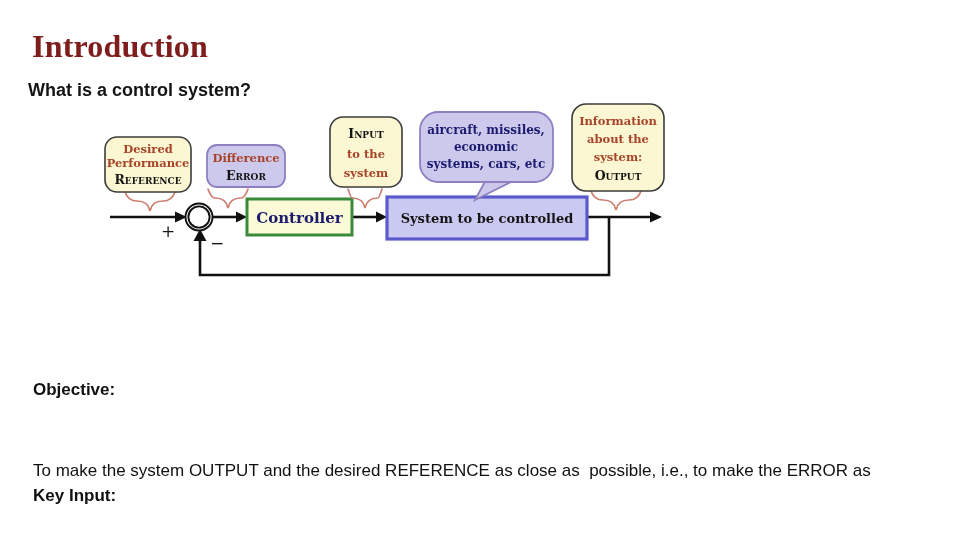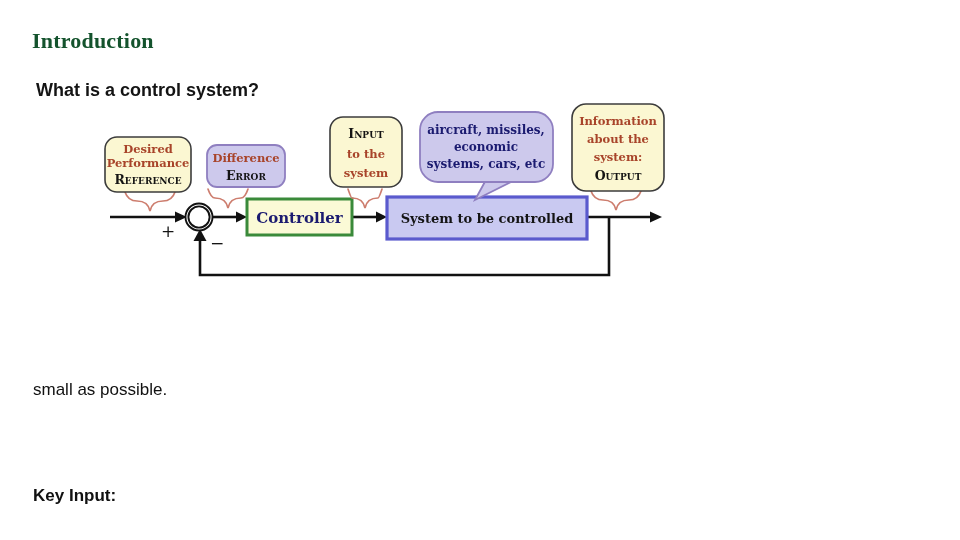--- a/index.html
+++ b/index.html
@@ -2,24 +2,24 @@
 <html><head>
 <meta charset="utf-8">
 <style>
   * { margin:0; padding:0; box-sizing:border-box; }
   html,body { width:960px; height:540px; background:#ffffff; overflow:hidden; }
   body { position:relative; font-family:"Liberation Sans", sans-serif; color:#111; }
 
   .slide-title {
     position:absolute; left:32px; top:28px;
     font-family:"Liberation Serif", serif; font-weight:bold;
-    font-size:22px; color:#14532d; letter-spacing:0.2px;
+    font-size:32px; color:#7f1d1d; letter-spacing:0.2px;
   }
   .slide-subtitle {
-    position:absolute; left:36px; top:80px;
+    position:absolute; left:28px; top:80px;
     font-family:"Liberation Sans", sans-serif; font-weight:bold;
     font-size:18px; color:#141414;
   }
 
   .diagram-wrap { position:absolute; left:0; top:0; width:960px; height:540px; }
 
   
   .wire   { stroke:#111; stroke-width:2.6; fill:none; }
   .ahead  { fill:#111; stroke:none; }
   .junction { fill:#ffffff; stroke:#111; stroke-width:1.9; }
@@ -126,20 +126,22 @@
     <rect class="callout-rect" x="572" y="104" width="92" height="87" rx="14" fill="#fbf7d2"></rect>
     <text class="red-t" x="618" y="125">Information</text>
     <text class="red-t" x="618" y="143">about the</text>
     <text class="red-t" x="618" y="161">system:</text>
     <text class="caps-t" x="618" y="180">Output</text>
   </g>
 </svg>
 </div>
 
 <div class="text-block tb-objective">
+  <div class="bold">Objective:</div>
+  <div>To make the system OUTPUT and the desired REFERENCE as close as  possible, i.e., to make the ERROR as</div>
   <div>small as possible.</div>
 </div>
 
 <div class="text-block tb-keyissues">
   <div class="bold">Key Input:</div>
   
   
 </div>
 
 </body></html>

